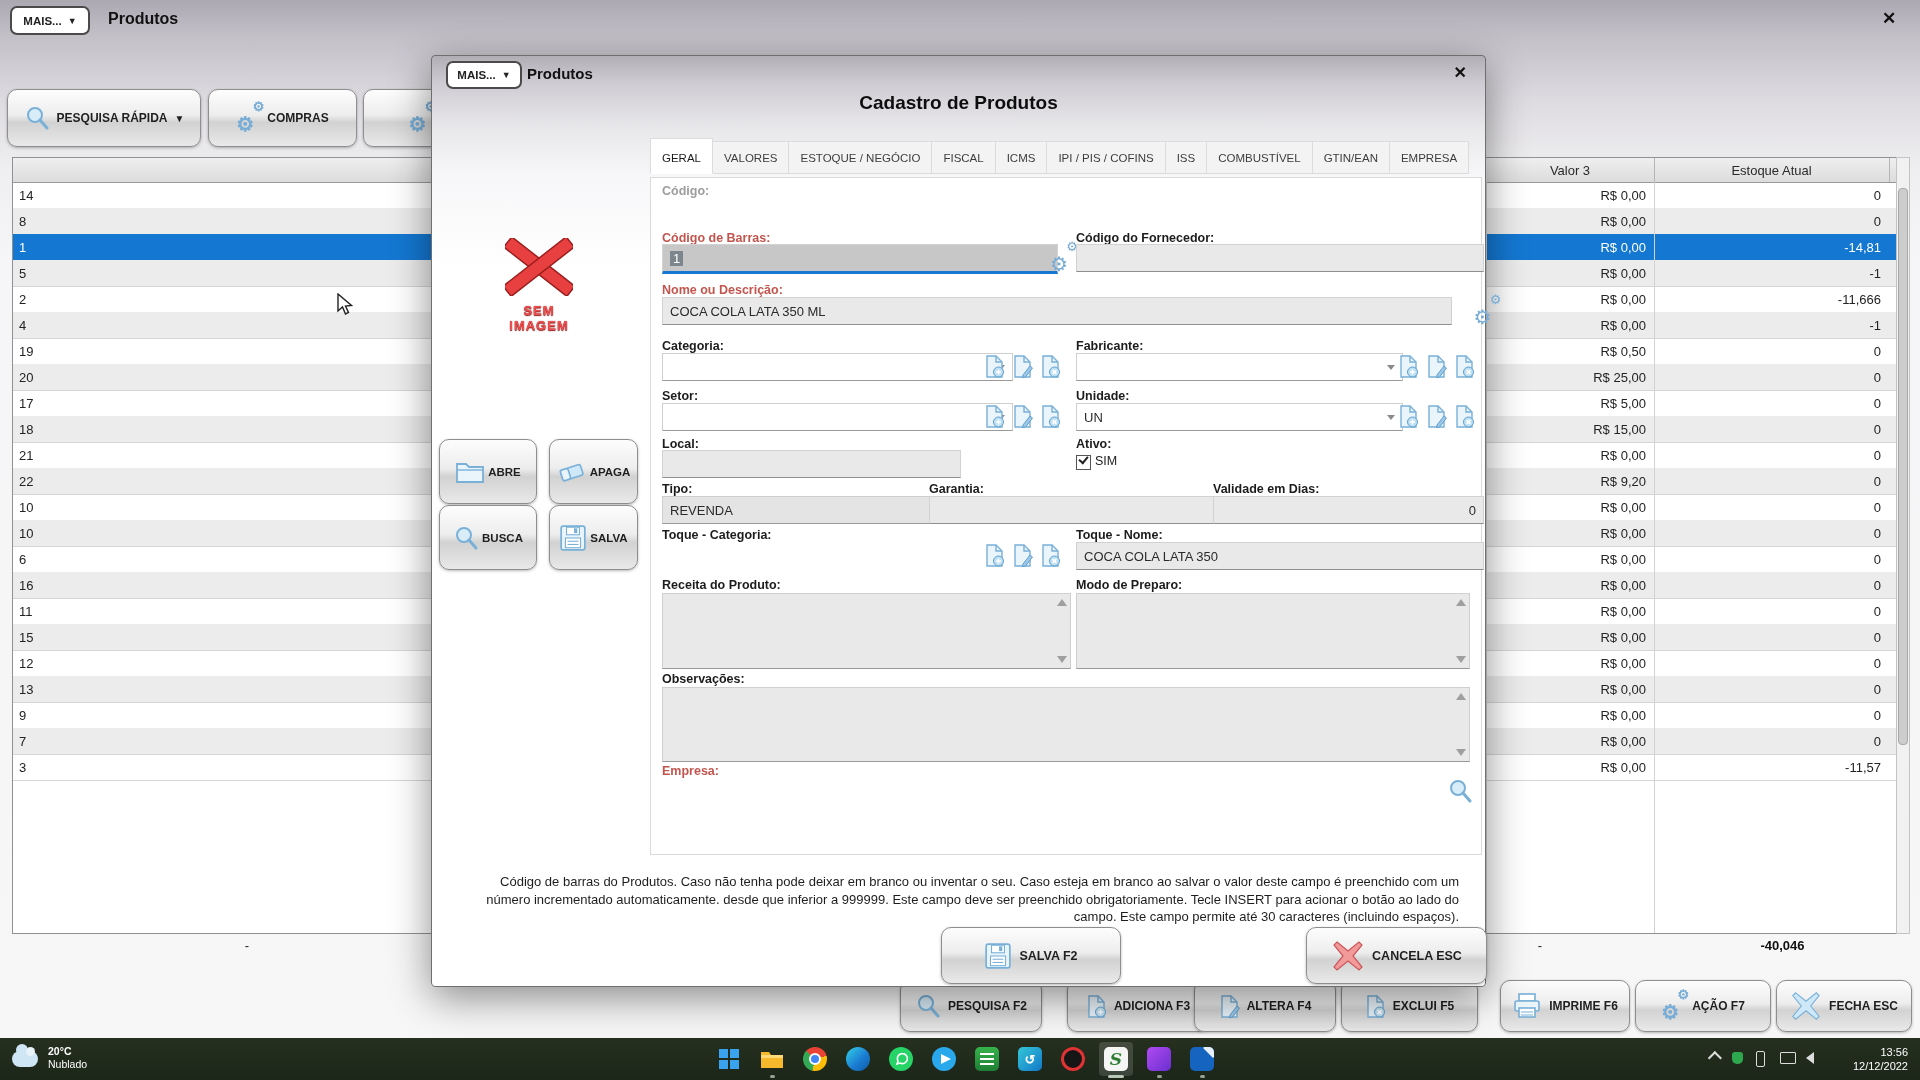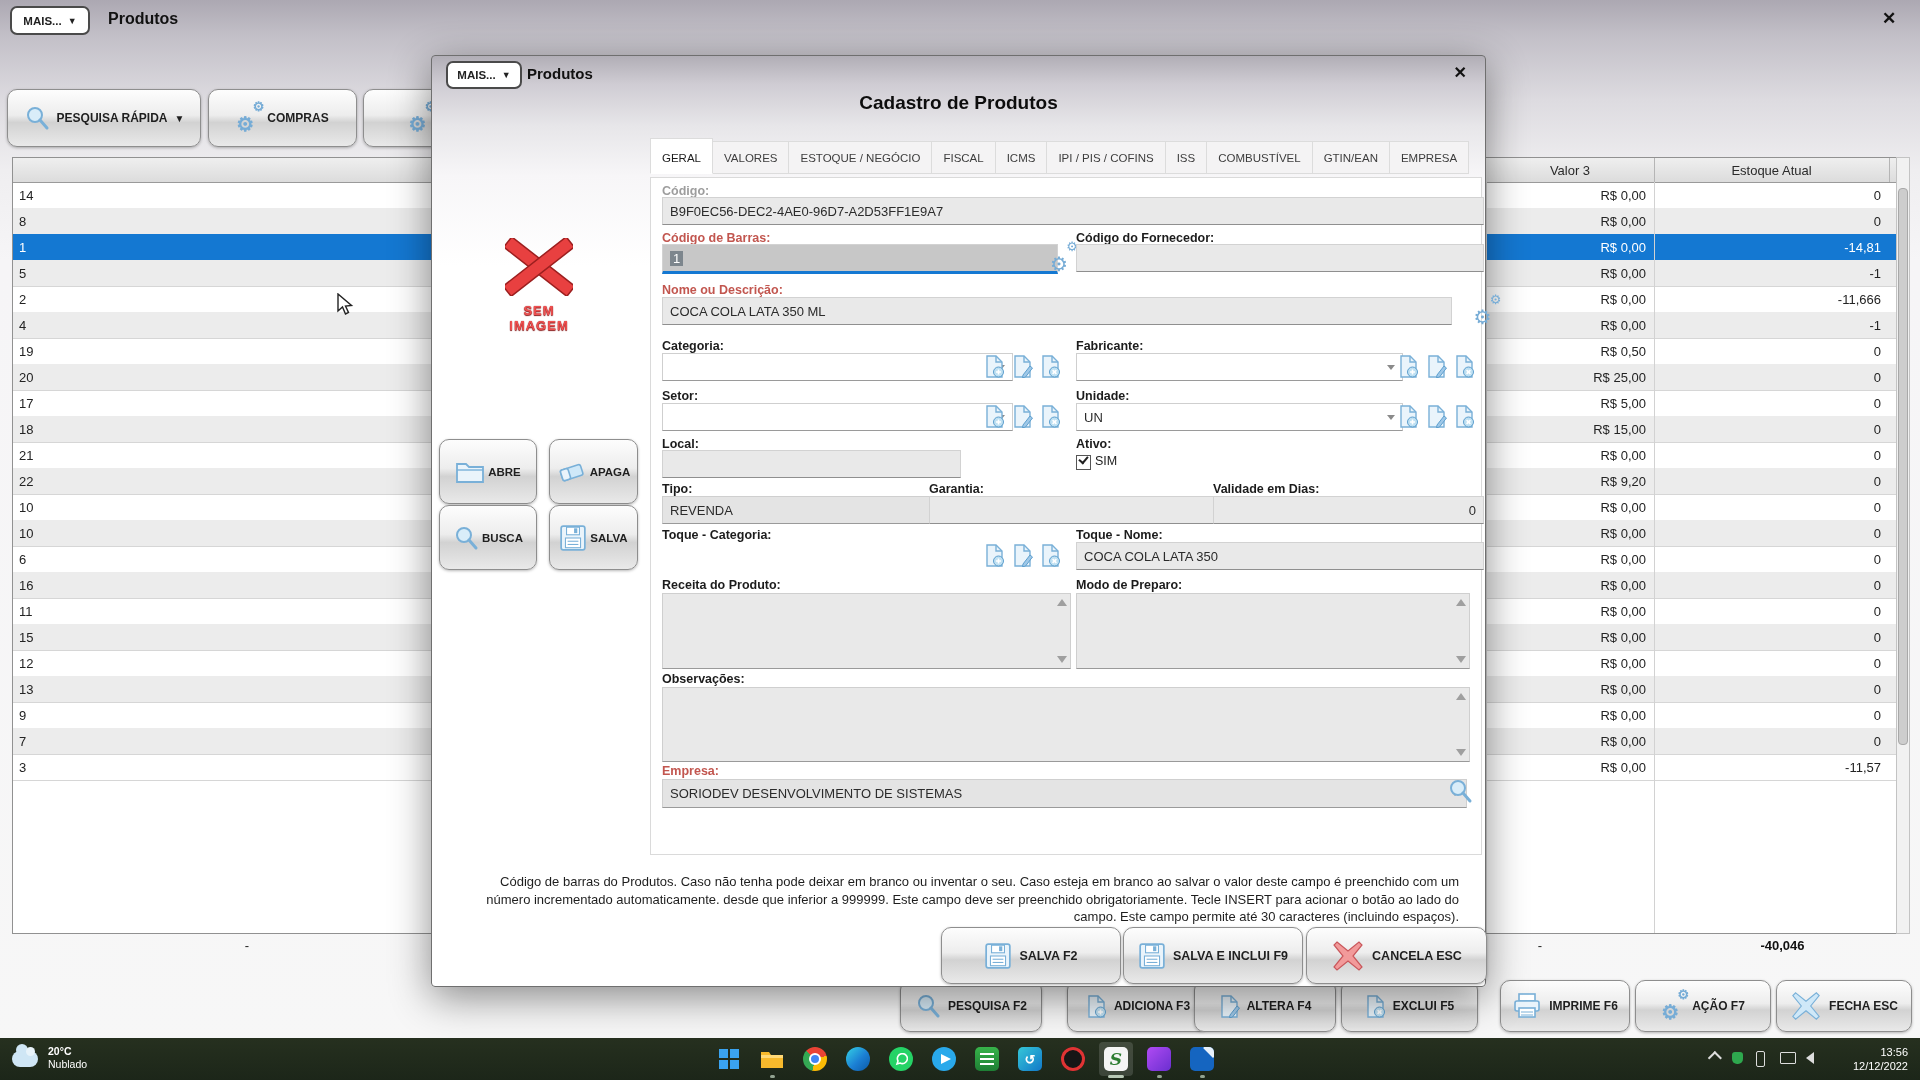--- a/index.html
+++ b/index.html
@@ -394,21 +394,20 @@
             <rect x="6" y="13" width="14" height="9" fill="#fff" stroke="#79b0d8"></rect>
             <line x1="8" y1="16" x2="18" y2="16" stroke="#79b0d8"></line>
             <line x1="8" y1="19" x2="18" y2="19" stroke="#79b0d8"></line>
           </svg>
         </span>
       <span>SALVA</span>
     </div>
 
     
     <div class="flabel grey" style="left:230px;top:128px;">Código:</div>
-    <div class="inp" style="left:230px;top:141px;width:806px;">B9F0EC56-DEC2-4AE0-96D7-A2D53FF1E9A7</div>
 
     <div class="flabel red" style="left:230px;top:175px;">Código de Barras:</div>
     <div class="inp focus" style="left:230px;top:188px;width:380px;">
       <span class="selglyph">1</span>
     </div>
     <div class="abs gearwrap" style="left:618px;top:190px;">
       <span class="g1">⚙</span><span class="g2">⚙</span>
     </div>
     <div class="flabel" style="left:644px;top:175px;">Código do Fornecedor:</div>
     <div class="inp" style="left:644px;top:188px;width:392px;"></div>
@@ -562,24 +561,20 @@
         <span class="sarr dn"></span>
     </div>
 
     <div class="flabel" style="left:230px;top:616px;">Observações:</div>
     <div class="ta" style="left:230px;top:631px;width:806px;height:73px;">
       <span class="sarr up"></span>
         <span class="sarr dn"></span>
     </div>
 
     <div class="flabel red" style="left:230px;top:708px;">Empresa:</div>
-    <div class="selbox grey" style="left:230px;top:723px;width:774px;height:27px;">
-      <span>SORIODEV DESENVOLVIMENTO DE SISTEMAS</span>
-        <span class="chev"></span>
-    </div>
     <span class="abs" style="left:1015px;top:722px;"><svg width="26" height="26" viewBox="0 0 26 26">
           <circle cx="11" cy="10" r="7" fill="#d9edf9" stroke="#79b0d8" stroke-width="2"></circle>
           <line x1="16" y1="15" x2="23" y2="23" stroke="#79b0d8" stroke-width="3" stroke-linecap="round"></line>
         </svg></span>
 
     <div class="helptxt" style="left:27px;top:817px;width:1000px;">Código de barras do Produtos. Caso não tenha pode deixar em branco ou inventar o seu. Caso esteja em branco ao salvar o valor deste campo é preenchido com um número incrementado automaticamente. desde que inferior a 999999. Este campo deve ser preenchido obrigatoriamente. Tecle INSERT para acionar o botão ao lado do campo. Este campo permite até 30 caracteres (incluindo espaços).</div>
 
     
     <div class="abs btn" style="left:509px;top:871px;width:178px;height:55px;font-size:12.5px;">
       <span class="ic">
@@ -587,33 +582,20 @@
             <rect x="2" y="2" width="22" height="22" rx="2" fill="#eaf4fb" stroke="#79b0d8" stroke-width="1.6"></rect>
             <rect x="7" y="3" width="12" height="7" fill="#fff" stroke="#79b0d8"></rect>
             <rect x="14" y="4" width="3" height="4.5" fill="#79b0d8"></rect>
             <rect x="6" y="13" width="14" height="9" fill="#fff" stroke="#79b0d8"></rect>
             <line x1="8" y1="16" x2="18" y2="16" stroke="#79b0d8"></line>
             <line x1="8" y1="19" x2="18" y2="19" stroke="#79b0d8"></line>
           </svg>
         </span>
       <span>SALVA F2</span>
     </div>
-    <div class="abs btn" style="left:691px;top:871px;width:178px;height:55px;font-size:12.5px;">
-      <span class="ic">
-          <svg width="28" height="28" viewBox="0 0 26 26">
-            <rect x="2" y="2" width="22" height="22" rx="2" fill="#eaf4fb" stroke="#79b0d8" stroke-width="1.6"></rect>
-            <rect x="7" y="3" width="12" height="7" fill="#fff" stroke="#79b0d8"></rect>
-            <rect x="14" y="4" width="3" height="4.5" fill="#79b0d8"></rect>
-            <rect x="6" y="13" width="14" height="9" fill="#fff" stroke="#79b0d8"></rect>
-            <line x1="8" y1="16" x2="18" y2="16" stroke="#79b0d8"></line>
-            <line x1="8" y1="19" x2="18" y2="19" stroke="#79b0d8"></line>
-          </svg>
-        </span>
-      <span>SALVA E INCLUI F9</span>
-    </div>
     <div class="abs btn" style="left:874px;top:871px;width:179px;height:55px;font-size:12.5px;">
       <span class="ic">
           <svg width="34" height="34" viewBox="0 0 34 34">
             <path d="M6 3 L17 12 L28 3 L31 6 L22 17 L31 28 L28 31 L17 22 L6 31 L3 28 L12 17 L3 6 Z" fill="#f29a9a" stroke="#c9575b" stroke-width="1.2"></path>
           </svg>
         </span>
       <span>CANCELA ESC</span>
     </div>
   </div>
 

